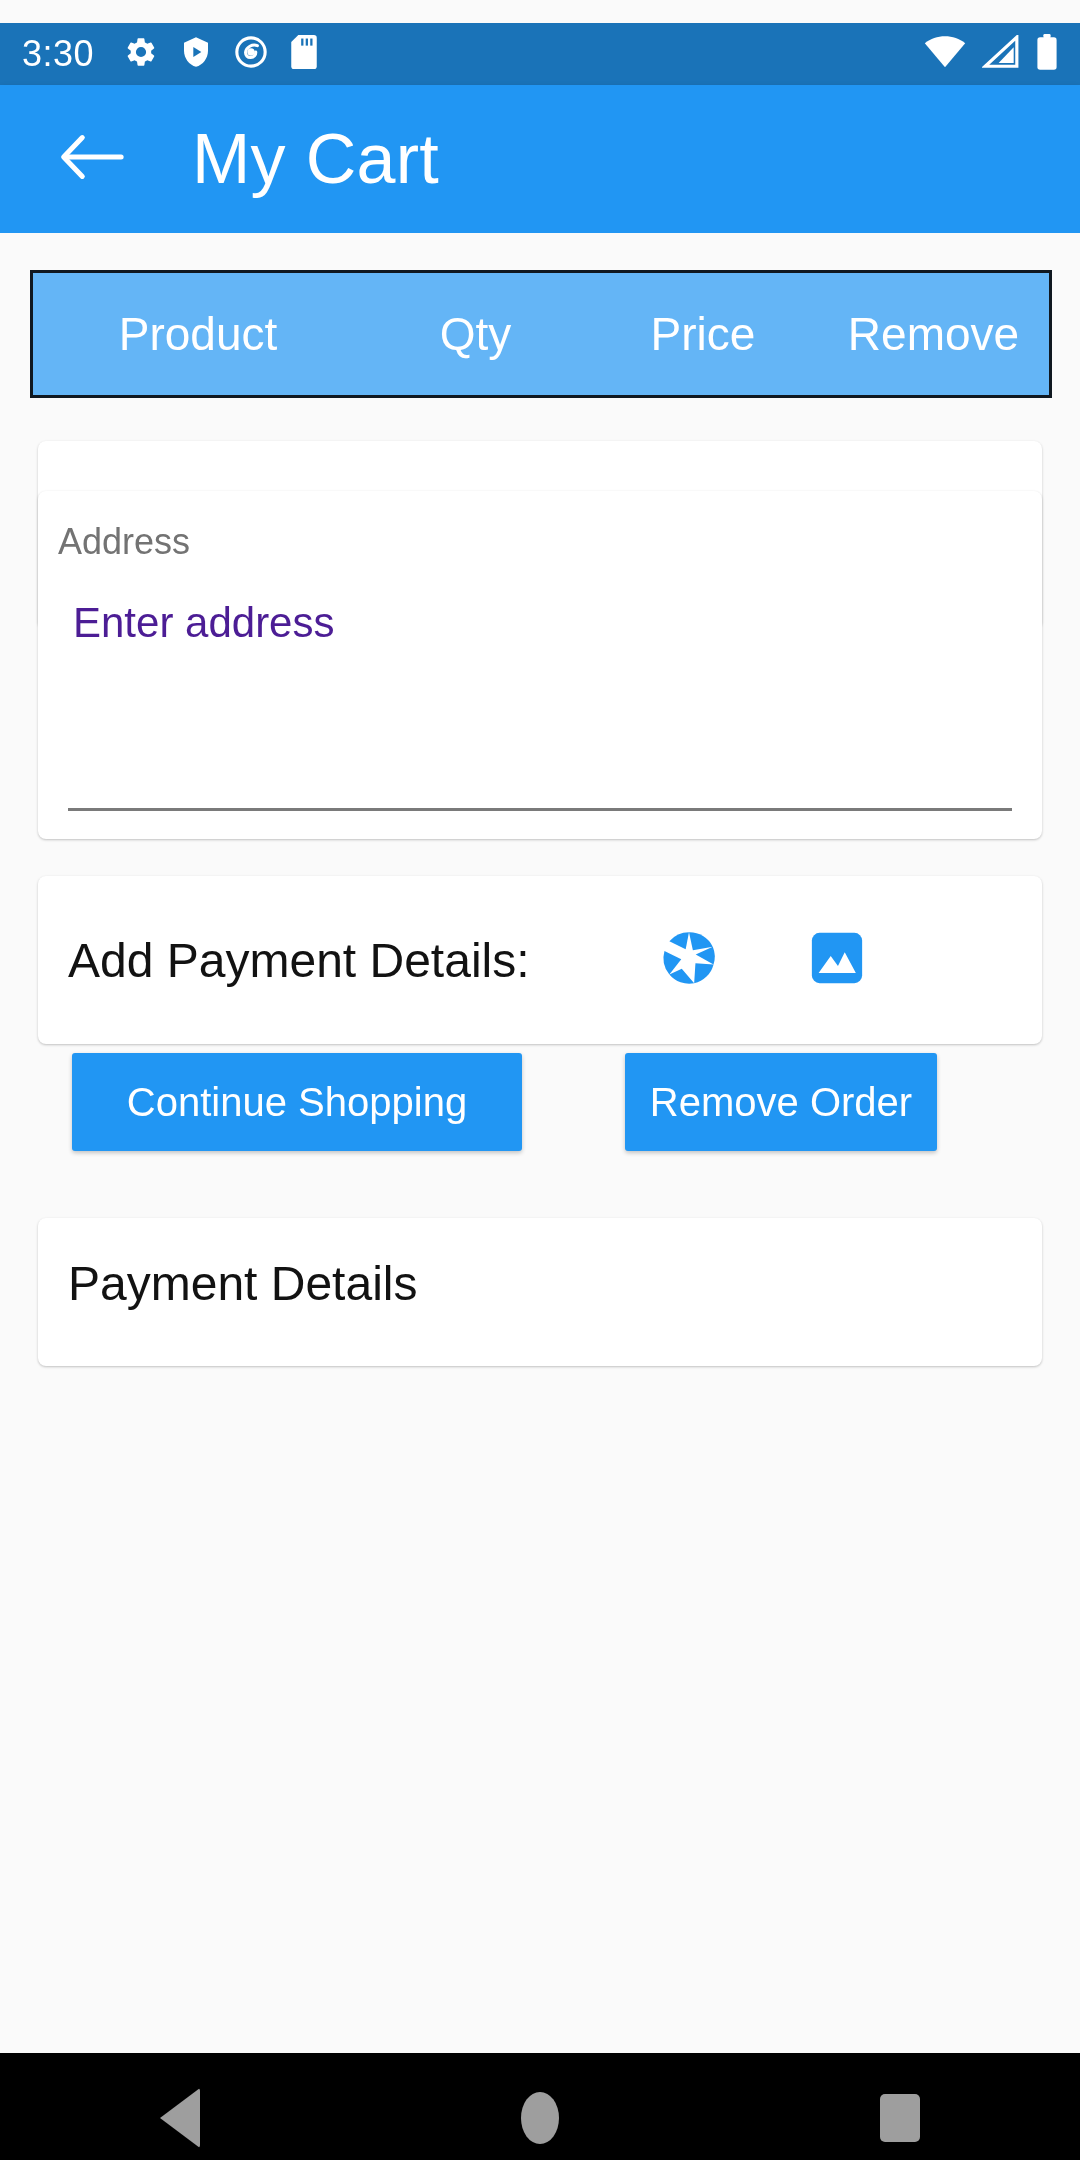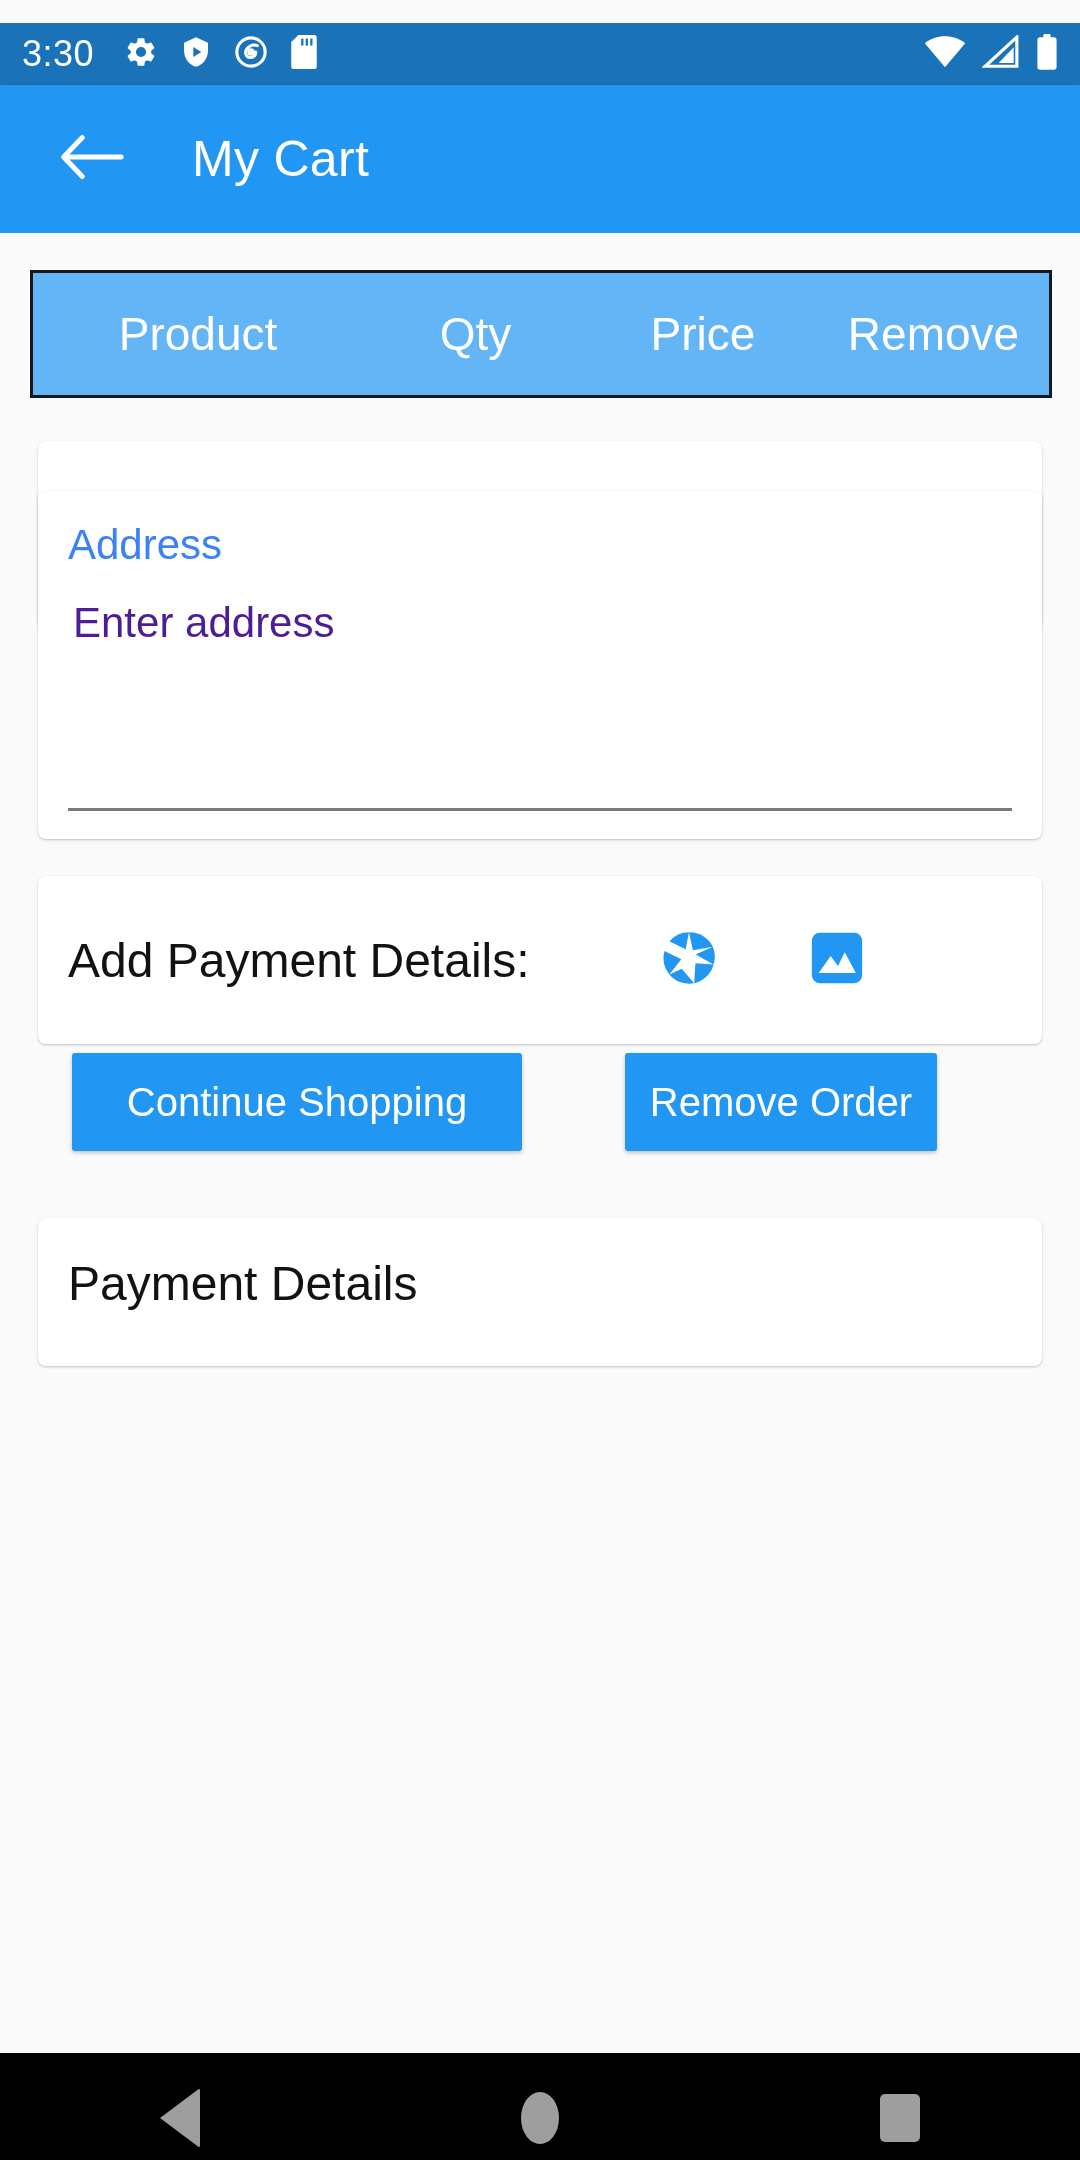--- a/index.html
+++ b/index.html
@@ -50,21 +50,21 @@
     box-shadow:0 3px 6px rgba(0,0,0,0.22);
   }
   #back-button {
     width:96px; height:96px;
     margin-left:44px;
     display:flex; align-items:center; justify-content:center;
     cursor:pointer;
   }
   #app-title {
     color:#ffffff;
-    font-size:50px;
+    font-size:70px;
     font-weight:400;
     margin-left:52px;
     letter-spacing:0.3px;
     white-space:nowrap;
   }
 
   
   #content {
     position:absolute;
     top:210px; left:0;
@@ -134,22 +134,22 @@
     border-right:18px solid transparent;
     border-top:20px solid #585858;
   }
   #login-spinner-underline {
     position:absolute; left:0; bottom:0;
     width:100%; height:3px;
     background:#9e9e9e;
   }
   #address-card { top:258px; height:348px; }
   #address-title {
-    position:absolute; left:30px; top:30px;
-    font-size:42px; color:#3b82f6; font-weight:400;
+    position:absolute; left:20px; top:30px;
+    font-size:36px; color:#737373; font-weight:400;
   }
   #address-input {
     position:absolute; left:30px; top:108px;
     width:944px; height:212px;
   }
   #address-placeholder {
     position:absolute; left:5px; top:0;
     font-size:42px; color:#4c1d95; font-weight:400;
   }
   #address-underline {

